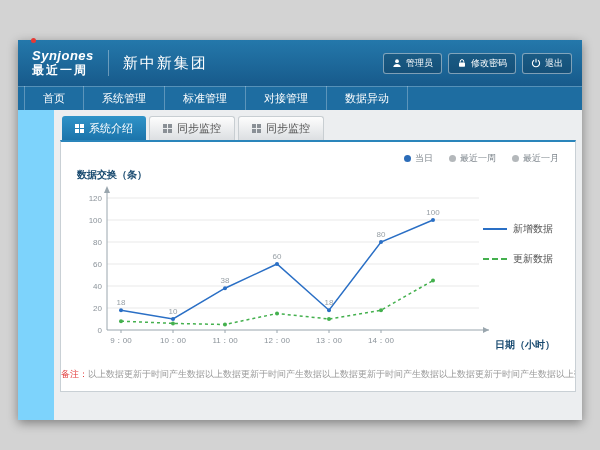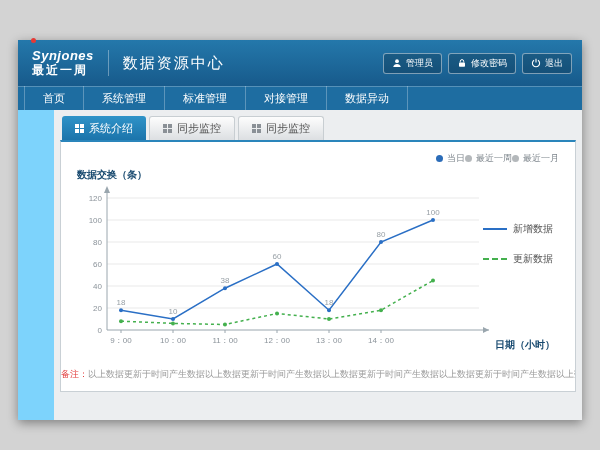--- a/index.html
+++ b/index.html
@@ -48,21 +48,21 @@
     display:flex;align-items:center;gap:5px;border-radius:3px 3px 0 0;
   }
   .tab.active{background:linear-gradient(180deg,#2f93c8,#1b74ab);color:#fff;}
   .tab.inactive{background:linear-gradient(180deg,#fdfdfd,#dcdfe2);color:#555;border:1px solid #c8ced2;border-bottom:none;}
   .tab svg{display:block;}
   .panel{
     position:relative;background:#fff;border:1px solid #c9d0d5;border-top:2px solid #2a85bb;
     height:252px;box-sizing:border-box;
   }
   
-  .filters{position:absolute;top:10px;right:16px;display:flex;gap:0;align-items:center;font-size:9px;color:#7d858c;}
+  .filters{position:absolute;top:10px;right:16px;display:flex;gap:16px;align-items:center;font-size:9px;color:#7d858c;}
   .filter{display:flex;align-items:center;cursor:pointer;}
   .fdot{width:7px;height:7px;border-radius:50%;display:inline-block;margin-right:4px;background:#bbb;}
   .ylabel{position:absolute;top:26px;left:16px;font-size:10px;font-weight:bold;color:#17496f;}
   .chart-wrap{position:absolute;left:10px;top:42px;}
   .series-legend{position:absolute;right:22px;top:80px;font-size:10px;color:#555;}
   .series-row{display:flex;align-items:center;margin-bottom:16px;cursor:default;}
   .sample{display:inline-block;width:24px;height:0;margin-right:6px;}
   .sample.solid{border-top:2px solid #2a6fc5;}
   .sample.dashed{border-top:2px dashed #44b04e;}
   .xlabel{position:absolute;left:434px;top:196px;font-size:10px;font-weight:bold;color:#17496f;}
@@ -77,21 +77,21 @@
 
 <div class="window">
 
   <div class="header">
     <div class="logo">
       <span class="logo-top">Synjones</span>
       <span class="logo-dot"></span>
       <span class="logo-sub">最近一周</span>
     </div>
     <div class="header-divider"></div>
-    <div class="app-title">数据资源中心</div>
+    <div class="app-title">新中新集团</div>
 
     <div class="header-actions">
       <div class="hbtn">
         <span>
           <svg width="10" height="10" viewBox="0 0 10 10">
               <circle cx="5" cy="3.2" r="1.9" fill="#fff"></circle>
               <path d="M1.2 9c.4-2 2-3 3.8-3s3.4 1 3.8 3z" fill="#fff"></path>
             </svg>
         </span>
         <span>管理员</span>

